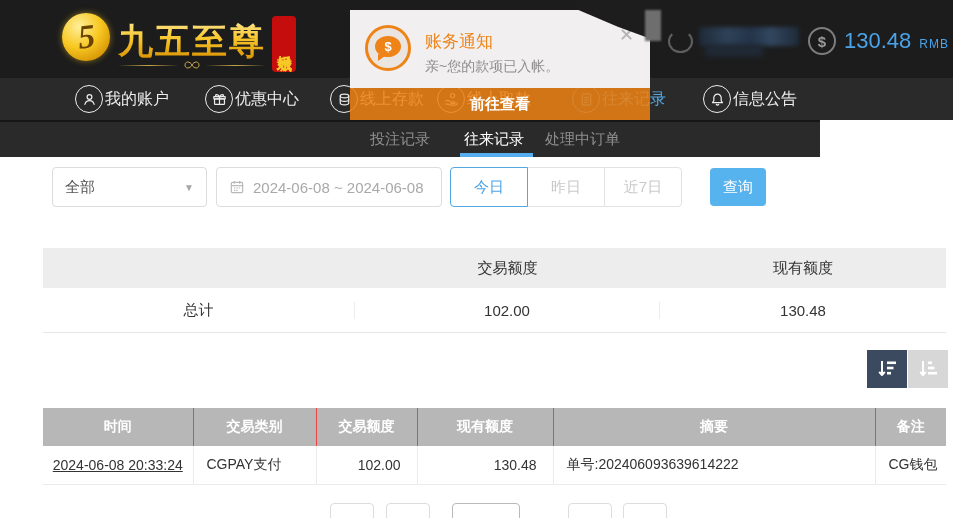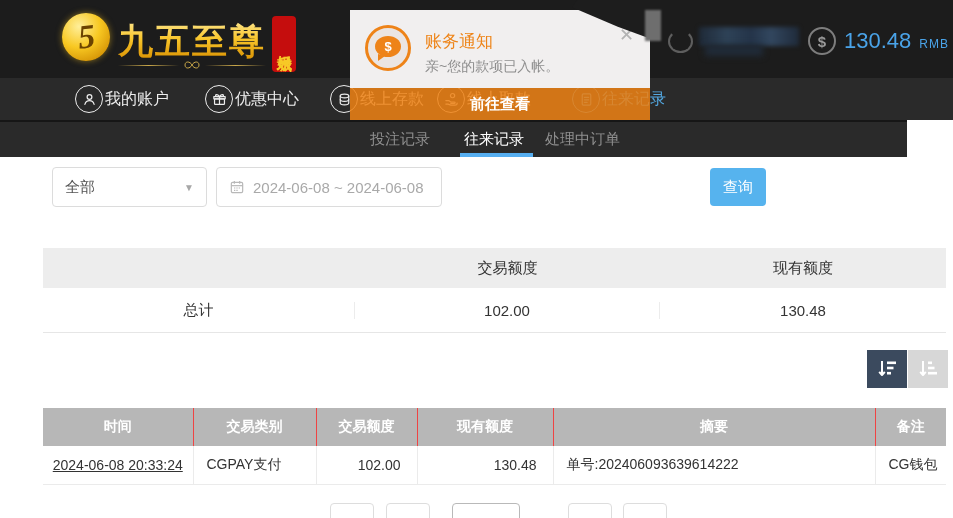--- a/index.html
+++ b/index.html
@@ -45,21 +45,21 @@
   .balance-cur { color:#4aa3e8; font-size:12px; letter-spacing:1px; padding-top:6px; }
 
   
   .nav { position:absolute; left:0; top:78px; width:953px; height:42px; background:#2a2a2a; z-index:1; }
   .nav-item { position:absolute; top:0; height:42px; display:flex; align-items:center; gap:2px; color:#ededed; font-size:16px; cursor:pointer; white-space:nowrap; }
   .nav-item.active { color:#53a8e2; }
   .nav-ring { width:28px; height:28px; border:1.5px solid currentColor; border-radius:50%; display:flex; align-items:center; justify-content:center; flex:0 0 28px; }
   .nav-ring svg { width:17px; height:17px; stroke:currentColor; fill:none; stroke-width:1.7; stroke-linecap:round; stroke-linejoin:round; }
 
   
-  .tabstrip { position:absolute; left:0; top:120px; width:907px; height:37px; background:#2a2a2a; border-top:2px solid #161616; z-index:1; }
+  .tabstrip { position:absolute; left:0; top:120px; width:820px; height:37px; background:#2a2a2a; border-top:2px solid #161616; z-index:1; }
   .tab { position:absolute; top:0; height:35px; line-height:33px; font-size:15px; color:#8f8f8f; cursor:pointer; white-space:nowrap; }
   .tab.active { color:#ffffff; }
   .tab-underline { position:absolute; left:460px; top:31px; width:73px; height:4px; background:#56aef0; }
 
   
   .popup { position:absolute; left:350px; top:10px; width:300px; height:110px; z-index:5; }
   .popup-body { position:absolute; left:0; top:0; width:300px; height:78px; background:#f1efef; }
   .notif-icon { position:absolute; left:15px; top:15px; width:46px; height:46px; border:3px solid #ee8318; border-radius:50%;
                 background:#ebe5e2; display:flex; align-items:center; justify-content:center; }
   .notif-bubble { position:relative; width:26px; height:24px; }
@@ -199,20 +199,29 @@
     </div>
     <div class="nav-item active" style="left:572px">
       <span class="nav-ring">
         <svg viewBox="0 0 24 24">
             <rect x="6" y="4" width="12" height="16" rx="1.5"></rect>
             <path d="M9 9h6M9 12.5h6M9 16h4"></path>
           </svg>
       </span>
       <span>往来记录</span>
     </div>
+    <div class="nav-item" style="left:703px">
+      <span class="nav-ring">
+        <svg viewBox="0 0 24 24">
+            <path d="M12 4.5a5.2 5.2 0 0 0-5.2 5.2v4L5 16.5h14l-1.8-2.8v-4A5.2 5.2 0 0 0 12 4.5z"></path>
+            <path d="M10.3 18.8a1.8 1.8 0 0 0 3.4 0"></path>
+          </svg>
+      </span>
+      <span>信息公告</span>
+    </div>
   </div>
 
   <div class="tabstrip">
     <div class="tab" style="left:370px">投注记录</div>
     <div class="tab active" style="left:464px">往来记录</div>
     <div class="tab" style="left:545px">处理中订单</div>
     <div class="tab-underline"></div>
   </div>
 
   <div class="popup">
@@ -239,20 +248,25 @@
       <span class="caret">▼</span>
     </div>
     <div class="date">
       <svg width="16" height="16" viewBox="0 0 24 24">
         <rect x="3.5" y="5" width="17" height="15.5" rx="2"></rect>
           <path d="M3.5 10h17"></path>
           <path d="M8 3v4M16 3v4"></path>
           <path d="M7.5 13.5h2M11 13.5h2M14.5 13.5h2M7.5 17h2M11 17h2"></path>
       </svg>
       <span>2024-06-08 ~ 2024-06-08</span>
+    </div>
+    <div class="quick">
+      <div class="qbtn active">今日</div>
+      <div class="qbtn">昨日</div>
+      <div class="qbtn">近7日</div>
     </div>
     <div class="search-btn">查询</div>
   </div>
 
   <div class="summary">
     <div class="shead">
       <div class="c1"></div>
       <div class="c2">交易额度</div>
       <div class="c3">现有额度</div>
     </div>

